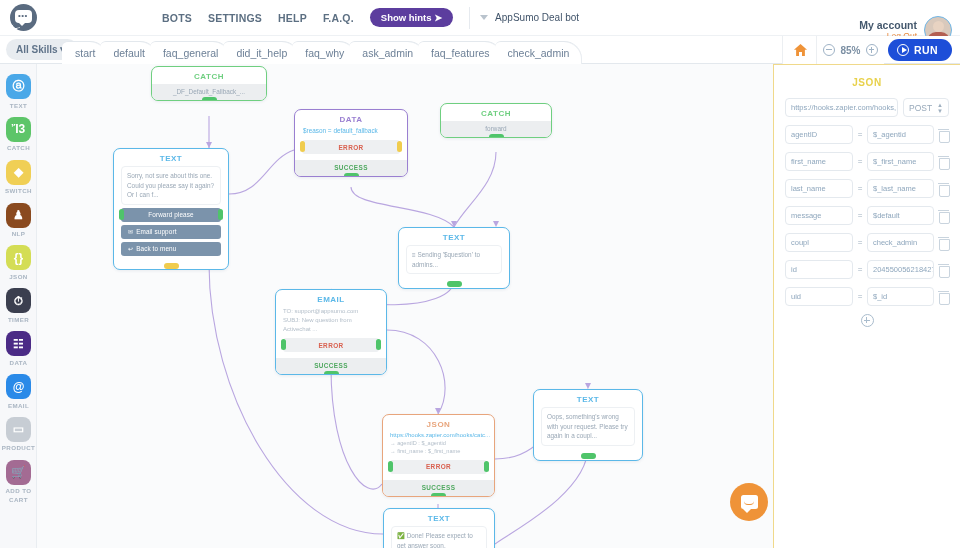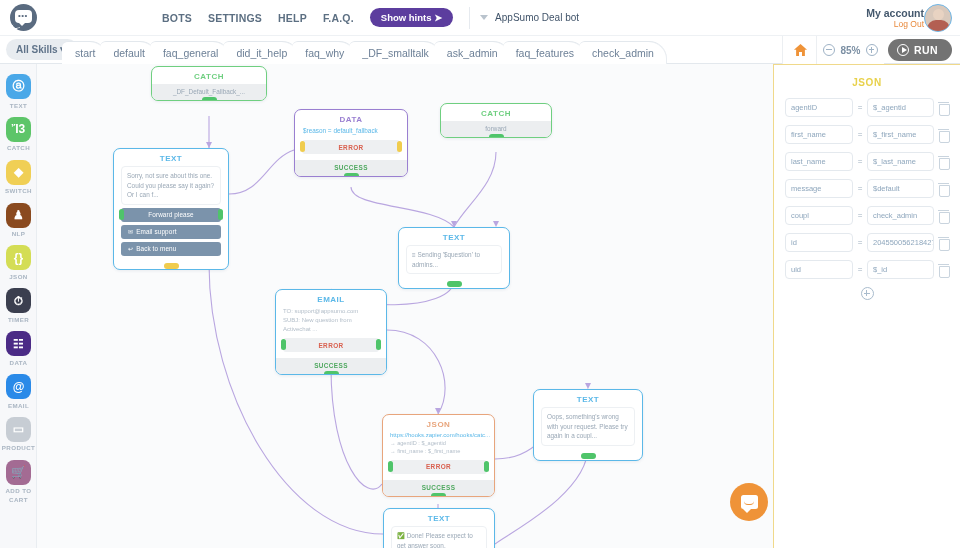--- a/index.html
+++ b/index.html
@@ -65,22 +65,22 @@
   }
   .bot-select {
     display: flex; align-items: center; margin-left: 10px; gap: 7px;
   }
   .caret-dn {
     width: 0; height: 0; border-left: 4.5px solid transparent;
     border-right: 4.5px solid transparent; border-top: 5px solid #b9c3cd;
   }
   .bot-name { font-size: 10px; color: #41546a; }
   .acct {
-    position: absolute; right: 8px; top: 0; height: 36px;
-    display: flex; align-items: center; 
+    position: absolute; right: 8px; top: 12px; height: 36px;
+    display: flex; align-items: center; gap: 7px;
   }
   .acct-txt { text-align: right; line-height: 1.15; }
   .acct-txt .a1 { font-size: 10.5px; font-weight: bold; color: #44586d; }
   .acct-txt .a2 { font-size: 8.5px; color: #e8893c; margin-top: 1px; }
   .avatar {
     width: 28px; height: 28px; border-radius: 50%;
     border: 1.5px solid #6fb7e8; background: #d9c9bc;
     position: relative; overflow: hidden; flex: none;
   }
   .avatar .head {
@@ -140,21 +140,21 @@
     content:""; position:absolute; left: 2px; top: 4.3px;
     width: 5.6px; height: 1.2px; background: #9fb3c6;
   }
   .zoomctl .zbtn.plus::after {
     content:""; position:absolute; left: 4.3px; top: 2px;
     width: 1.2px; height: 5.6px; background: #9fb3c6;
   }
   .zoomctl .zval { font-size: 10px; color: #7b8fa3; font-weight: bold; }
   .run-btn {
     position: absolute; right: 8px; top: 3px; height: 22px;
-    background: #737373; border-radius: 11px; color: #fff;
+    background: #1d4ed8; border-radius: 11px; color: #fff;
     font-size: 10.5px; font-weight: bold; letter-spacing: 0.4px;
     display: flex; align-items: center; gap: 5px; padding: 0 14px 0 9px;
     cursor: pointer; border: none; z-index: 6;
   }
   .run-btn .pico {
     width: 12px; height: 12px; border-radius: 50%;
     border: 1.3px solid #fff; position: relative;
   }
   .run-btn .pico::after {
     content:""; position:absolute; left: 3.6px; top: 2.3px;
@@ -365,23 +365,20 @@
           <span>default</span>
         </div>
         <div class="tab">
           <span>faq_general</span>
         </div>
         <div class="tab">
           <span>did_it_help</span>
         </div>
         <div class="tab">
           <span>faq_why</span>
-        </div>
-        <div class="tab">
-          <span>_DF_smalltalk</span>
         </div>
         <div class="tab">
           <span>ask_admin</span>
         </div>
         <div class="tab">
           <span>faq_features</span>
         </div>
         <div class="tab">
           <span>check_admin</span>
         </div>
@@ -538,20 +535,27 @@
           <div class="ntitle" style="color:#5bb8e8">TEXT</div>
           <div class="nbody">
             <div class="txtbox">✅ Done! Please expect to get answer soon.</div>
           </div>
         </div>
       </div>
   </div>
 
   <div class="jsonpanel">
     <div class="jp-title">JSON</div>
+    <div class="jp-urlrow">
+      <div class="jp-input jp-url">https://hooks.zapier.com/hooks,</div>
+      <div class="jp-input jp-method">
+        <span>POST</span>
+        <span class="spin">▲<br>▼</span>
+      </div>
+    </div>
     <div id="jsonrows-host">
         <div class="jp-row">
           <div class="jp-input jp-key">agentID</div>
           <div class="jp-eq">=</div>
           <div class="jp-input jp-val">$_agentid</div>
           <div class="jp-del"></div>
         </div>
         <div class="jp-row">
           <div class="jp-input jp-key">first_name</div>
           <div class="jp-eq">=</div>

